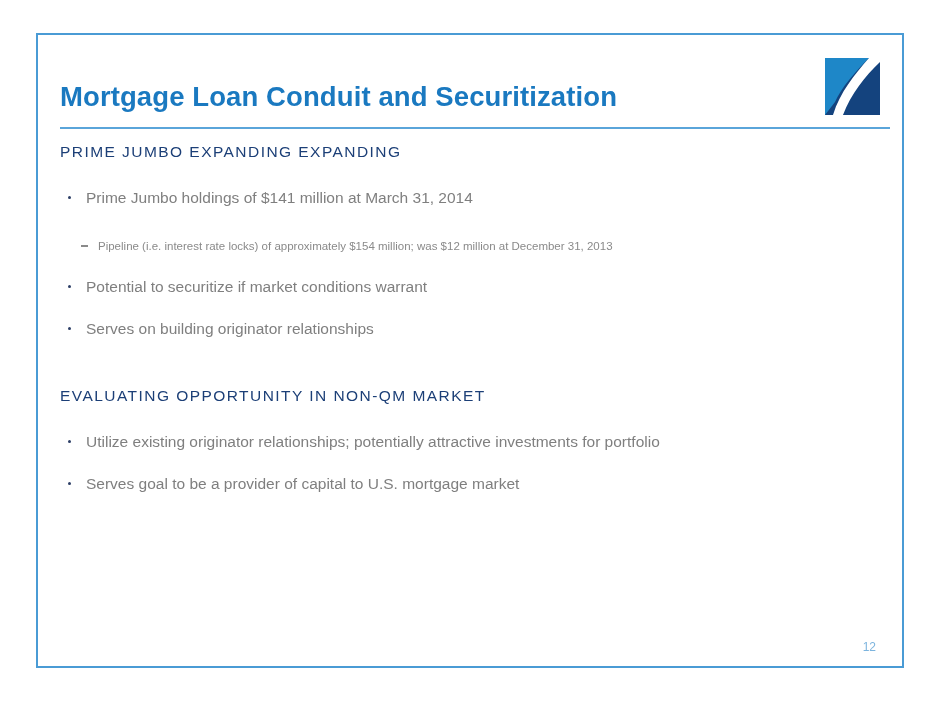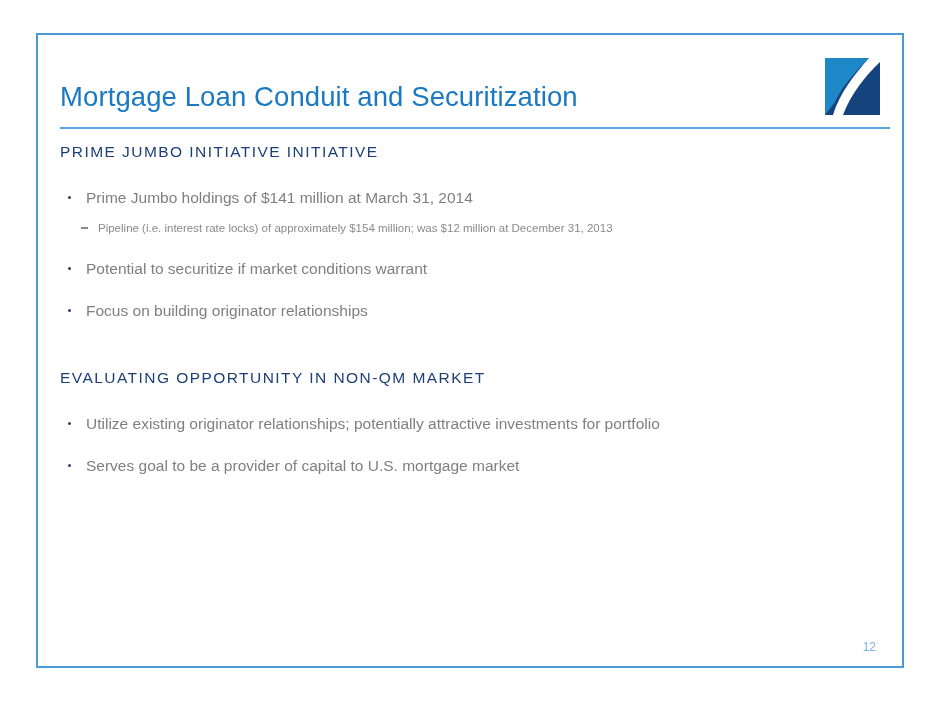--- a/index.html
+++ b/index.html
@@ -34,21 +34,21 @@
     height: 57px;
   }
   .logo-mark svg { display: block; }
 
   
   .slide-title {
     position: absolute;
     left: 22px;
     top: 46px;
     font-size: 27.5px;
-    font-weight: 400;
+    font-weight: 700;
     color: #1a79c0;
     letter-spacing: 0.1px;
     white-space: nowrap;
   }
 
   .title-rule {
     position: absolute;
     left: 22px;
     top: 92px;
     width: 830px;
@@ -97,21 +97,21 @@
     background: #2c3e66;
     border-radius: 50%;
   }
 
   .sub-item {
     position: relative;
     padding-left: 38px;
     color: #8a8a8a;
     font-size: 11.5px;
     line-height: 1.25;
-    margin-top: 14px;
+    margin-top: 32px;
   }
   .sub-item .sub-dash {
     position: absolute;
     left: 21px;
     top: 0.52em;
     width: 7px;
     height: 1.5px;
     background: #8a8a8a;
   }
 
@@ -140,38 +140,38 @@
     </svg>
   </div>
 
   <div class="slide-title">Mortgage Loan Conduit and Securitization</div>
 
   <div class="title-rule"></div>
 
   <div class="body-area">
 
     <div>
-      <div class="section-heading">PRIME JUMBO INITIATIVE INITIATIVE</div>
+      <div class="section-heading">PRIME JUMBO EXPANDING EXPANDING</div>
       <div class="heading-gap"></div>
       <ul class="bullet-list">
         <li class="bullet-item">
           <span class="bullet-dot"></span>
           <span>Prime Jumbo holdings of $141 million at March 31, 2014</span>
         </li>
         <li class="sub-item">
           <span class="sub-dash"></span>
           <span>Pipeline (i.e. interest rate locks) of approximately $154 million; was $12 million at December 31, 2013</span>
         </li>
         <li class="bullet-item">
           <span class="bullet-dot"></span>
           <span>Potential to securitize if market conditions warrant</span>
         </li>
         <li class="bullet-item">
           <span class="bullet-dot"></span>
-          <span>Focus on building originator relationships</span>
+          <span>Serves on building originator relationships</span>
         </li>
       </ul>
     </div>
 
     <div class="section-gap"></div>
 
     <div>
       <div class="section-heading">EVALUATING OPPORTUNITY IN NON-QM MARKET</div>
       <div class="heading-gap"></div>
       <ul class="bullet-list">

